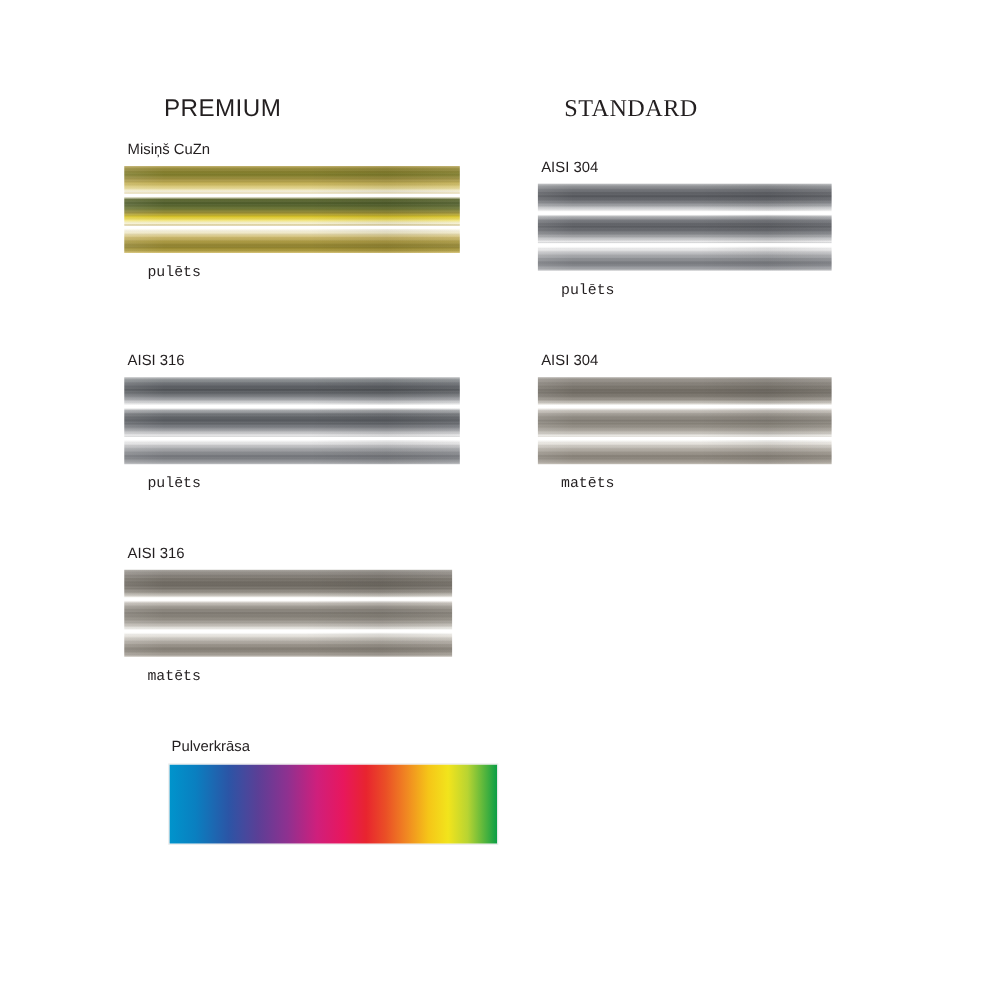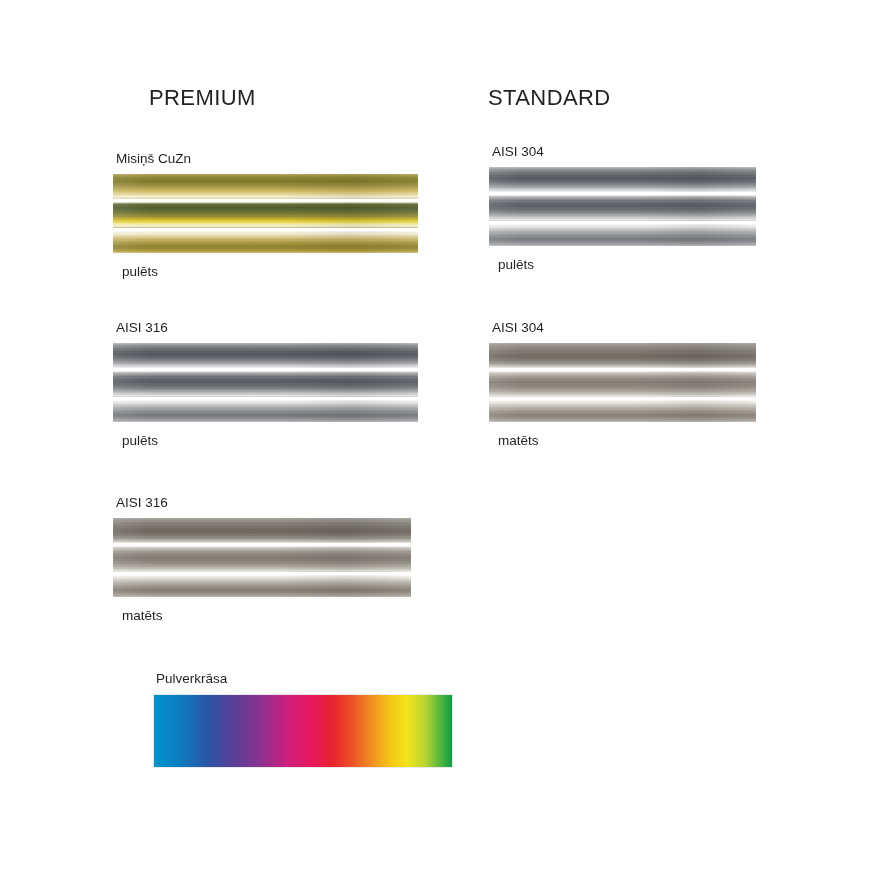--- a/index.html
+++ b/index.html
@@ -25,41 +25,42 @@
   
   .col-header {
     position: absolute;
     font-size: 22px;
     font-weight: 400;
     letter-spacing: 0.4px;
     color: #231f20;
     white-space: nowrap;
   }
   .col-header.premium  { left: 149px; top: 85px; }
-  .col-header.standard { left: 488px; top: 85px; }
+  .col-header.standard { left: 513px; top: 85px; font-family: Liberation Serif, serif; }
 
   
   .swatch-group {
     position: absolute;
   }
 
   .swatch-title {
     font-size: 13.5px;
     line-height: 16px;
     color: #231f20;
     white-space: nowrap;
     margin: 0 0 7px 3px;
   }
 
   .swatch-caption {
     font-size: 13.5px;
     line-height: 16px;
     color: #231f20;
     white-space: nowrap;
-    margin: 8px 0 0 9px;
+    margin: 8px 0 0 21px;
+    font-family: Liberation Mono, monospace;
   }
 
   
   .swatch {
     position: relative;
     background: #ffffff;
   }
   .band {
     width: 100%;
     position: relative;
@@ -105,21 +106,21 @@
 </style>
 </head>
 <body>
 
 <div class="page">
 
   <div class="col-header premium">PREMIUM</div>
 
   <div class="col-header standard">STANDARD</div>
 
-  <div class="swatch-group" style="left:113px; top:151px; width:305px;">
+  <div class="swatch-group" style="left:113px; top:128px; width:305px;">
     <div class="swatch-title">Misiņš CuZn</div>
     <div class="swatch" style="height:82px;">
       <div class="band" style="height:25px; background:
            linear-gradient(to bottom,
              #b6a558 0%, #8e8433 14%, #7c7a28 30%,
              #a09141 48%, #c6b257 64%, #e4d68f 80%,
              #f7f3df 92%, #ded0a0 100%);"></div>
       <div class="band" style="height:26px; background:
            linear-gradient(to bottom,
              #f6f3e2 0%, #5f6a33 9%, #4e5c2b 24%,

